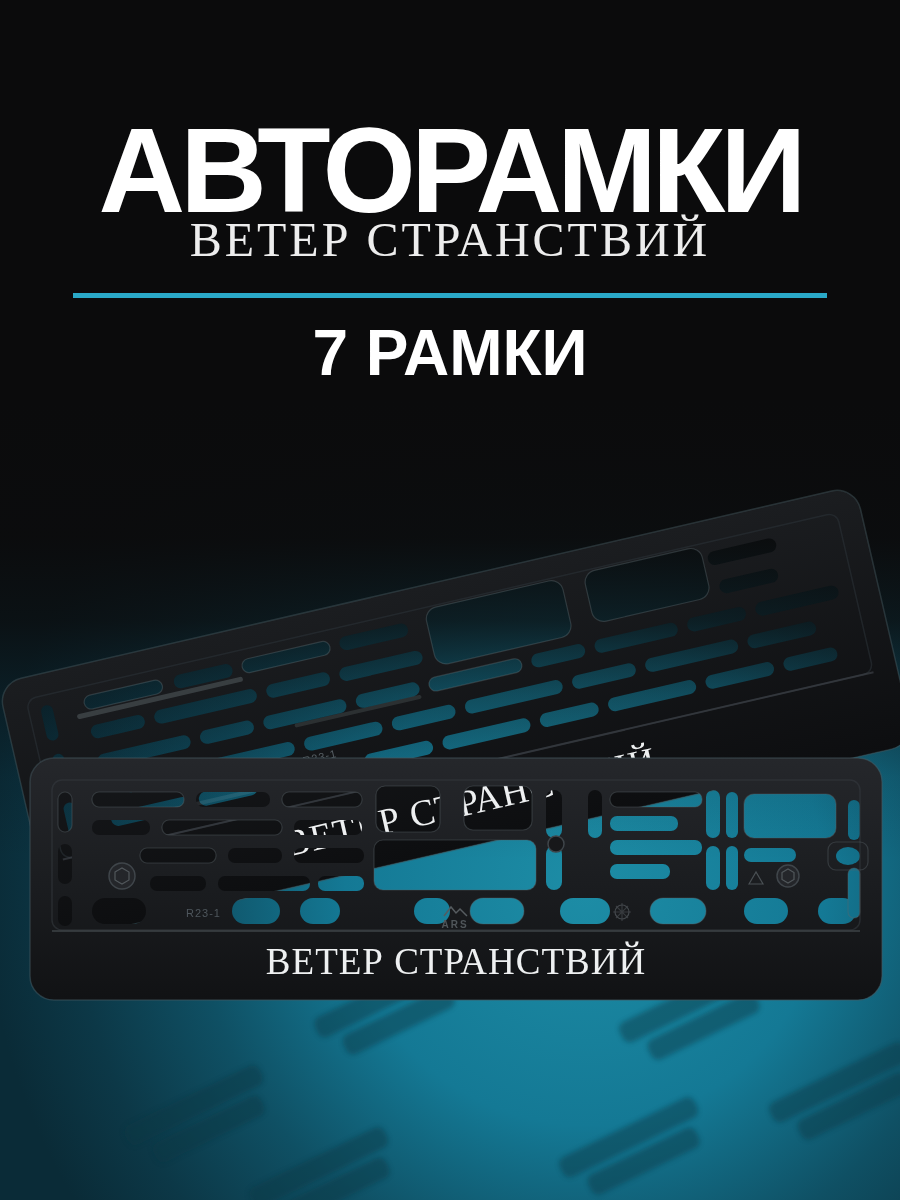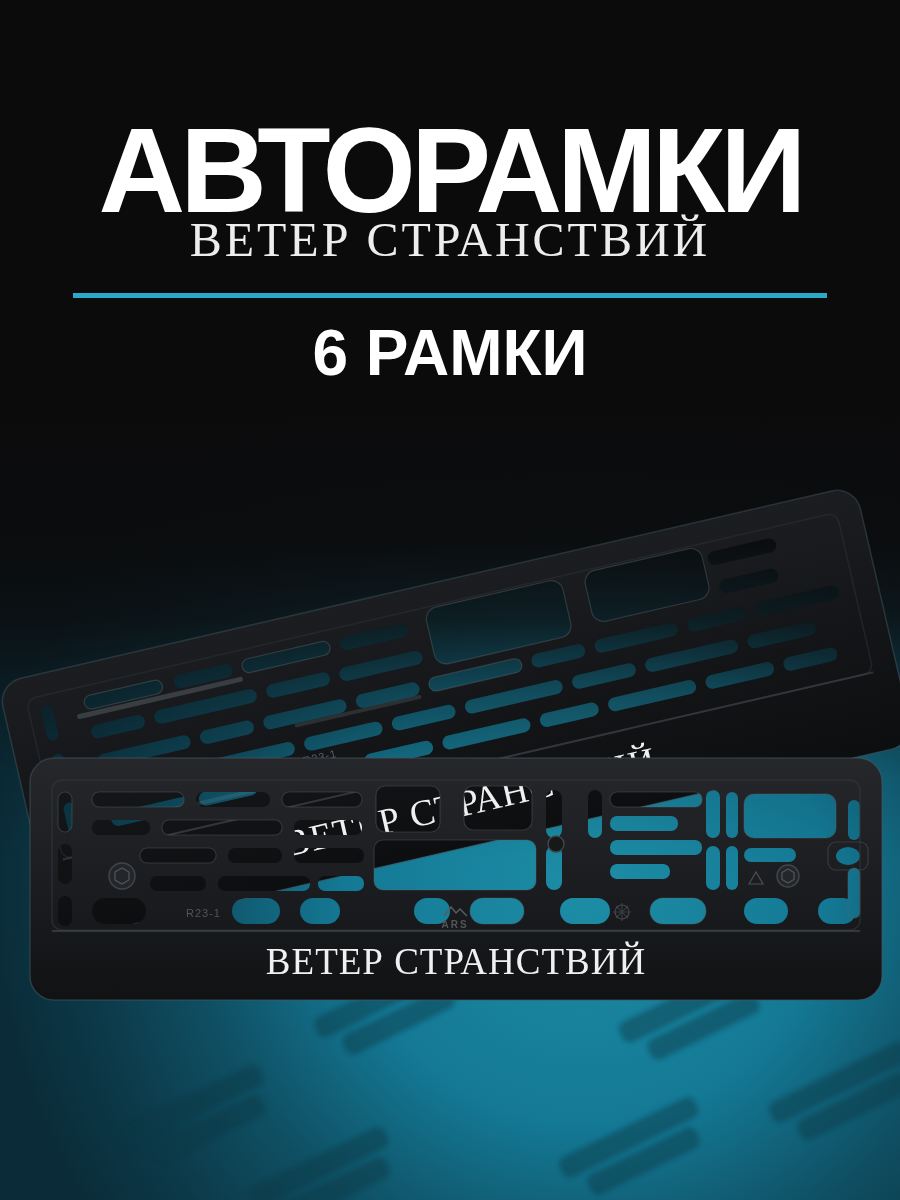--- a/index.html
+++ b/index.html
@@ -19,21 +19,21 @@
   .photo{position:absolute;top:400px;left:0;display:block;}
 </style>
 </head>
 <body>
 
 <div class="card">
 
   <h1 class="title">АВТОРАМКИ</h1>
   <div class="subtitle">ВЕТЕР СТРАНСТВИЙ</div>
   <div class="divider"></div>
-  <div class="qty">6 РАМКИ</div>
+  <div class="qty">7 РАМКИ</div>
 
   <svg class="photo" width="900" height="800" viewBox="0 400 900 800">
     <defs>
       <radialGradient id="bgGrad" gradientUnits="userSpaceOnUse" cx="585" cy="885" r="600">
         <stop offset="0" stop-color="#1d8da6"></stop>
         <stop offset="0.4" stop-color="#147995"></stop>
         <stop offset="0.65" stop-color="#0f5064"></stop>
         <stop offset="0.85" stop-color="#0c3847"></stop>
         <stop offset="1" stop-color="#0a2b37"></stop>
       </radialGradient>

